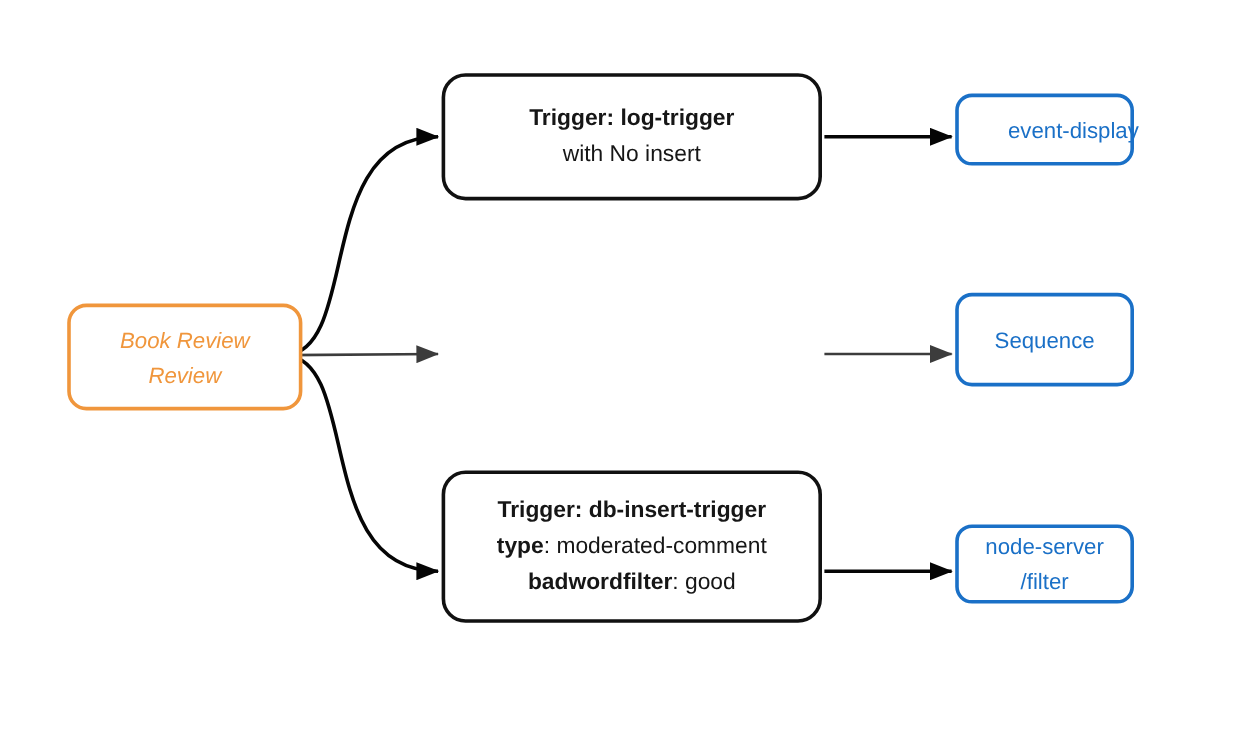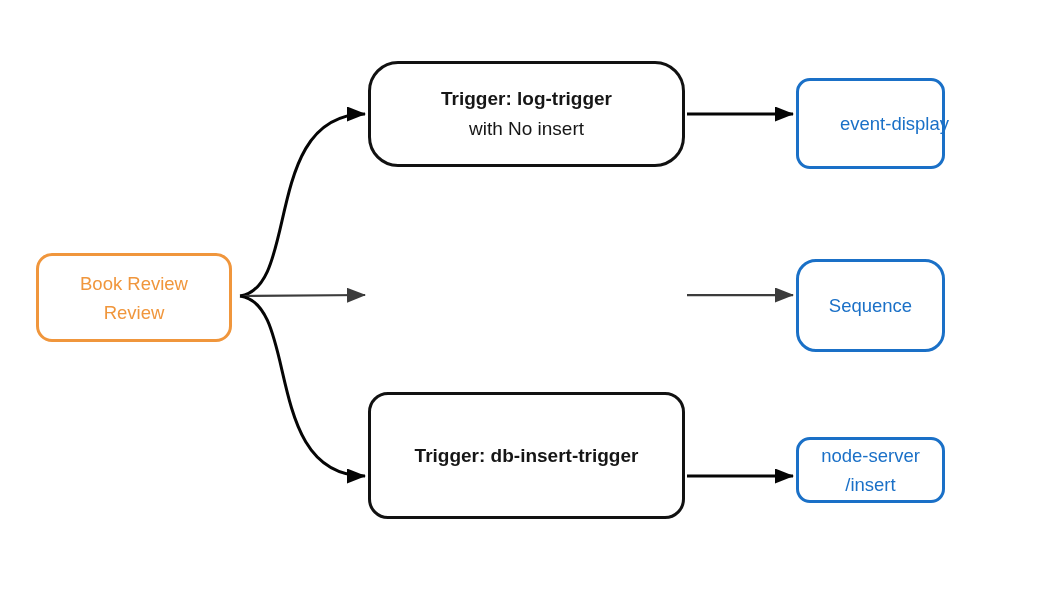--- a/index.html
+++ b/index.html
@@ -33,54 +33,55 @@
     flex-direction: column;
     align-items: center;
     justify-content: center;
     text-align: center;
     background: #ffffff;
     box-sizing: border-box;
   }
   .node .line { line-height: 30px; white-space: nowrap; }
 
   .broker {
-    left: 36px; top: 253px;
+    left: 56px; top: 253px;
     width: 196px; height: 89px;
     border: 3px solid var(--c-broker, #F0963C);
     border-radius: 16px;
     color: var(--c-broker, #F0963C);
     font-size: 18.5px;
+    font-style: italic;
   }
   .broker .line { line-height: 29px; }
 
   .trigger {
     left: 368px;
     width: 317px;
     border: 3px solid var(--c-trigger_border, #111111);
     border-radius: 20px;
     color: var(--c-text, #161616);
     font-size: 19px;
   }
-  .trigger-1 { top: 61px;  height: 106px; border-radius: 30px; }
+  .trigger-1 { top: 61px;  height: 106px; }
   .trigger-2 { top: 242px; height: 106px; }
   .trigger-3 { top: 392px; height: 127px; justify-content: center; }
   .trigger .title { font-weight: bold; }
   .trigger .key   { font-weight: bold; }
 
   .sink {
     left: 796px;
     width: 149px;
     border: 3px solid var(--c-sink, #1A70C7);
     border-radius: 14px;
     color: var(--c-sink, #1A70C7);
     font-size: 18.5px;
   }
   .sink .line { line-height: 29px; }
-  .sink-1 { top: 78px;  height: 91px; padding-left: 48px; }
-  .sink-2 { top: 259px; height: 93px; border-radius: 20px; }
+  .sink-1 { top: 78px;  height: 60px; padding-left: 48px; }
+  .sink-2 { top: 244px; height: 78px; }
   .sink-3 { top: 437px; height: 66px; }
 </style>
 </head>
 <body>
 
 <div class="canvas">
 
   <svg class="edges" viewBox="0 0 1043 613" xmlns="http://www.w3.org/2000/svg">
     <defs>
       <marker id="arrow-black" markerUnits="userSpaceOnUse" markerWidth="19" markerHeight="15" viewBox="0 0 19 15" refX="18" refY="7.5" orient="auto">
@@ -106,28 +107,30 @@
   </div>
 
   <div class="node trigger trigger-1">
     <div class="line title">Trigger: log-trigger</div>
     <div class="line"><span class="key"></span><span>with No insert</span></div>
   </div>
 
 
   <div class="node trigger trigger-3">
     <div class="line title">Trigger: db-insert-trigger</div>
+    <div class="line"><span class="key">type</span><span>: moderated-comment</span></div>
+    <div class="line"><span class="key">badwordfilter</span><span>: good</span></div>
   </div>
 
   <div class="node sink sink-1">
     <div class="line">event-display</div>
   </div>
 
   <div class="node sink sink-2">
     <div class="line">Sequence</div>
   </div>
 
   <div class="node sink sink-3">
     <div class="line">node-server</div>
-    <div class="line">/insert</div>
+    <div class="line">/filter</div>
   </div>
 
 </div>
 
 </body></html>

